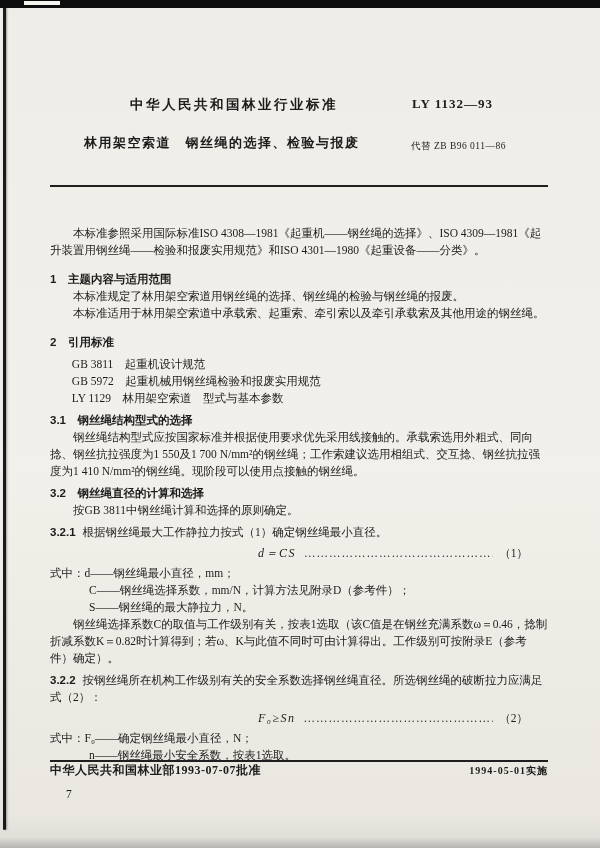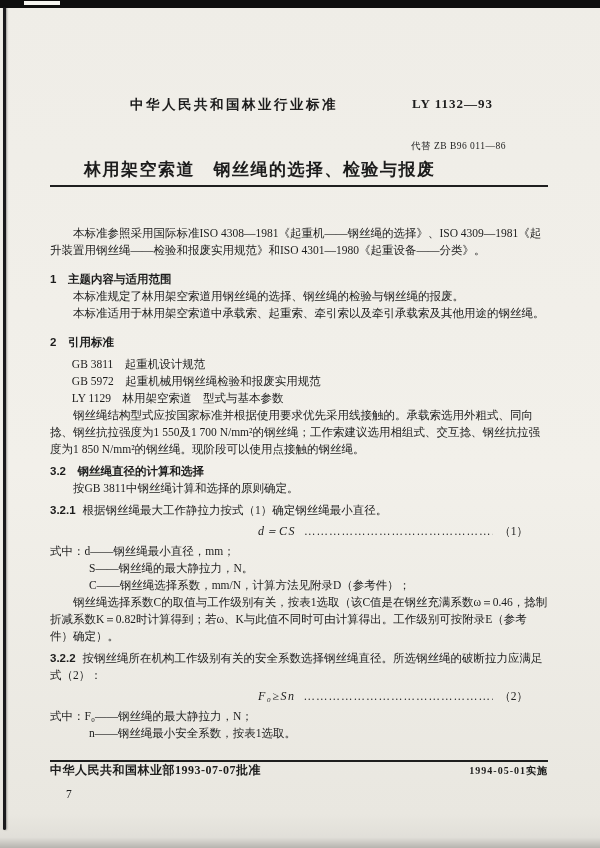--- a/index.html
+++ b/index.html
@@ -18,21 +18,21 @@
   .scan-top-notch{position:absolute;top:1px;left:24px;width:36px;height:4px;background:#f5f4ef;}
   .scan-left{position:absolute;top:7px;left:3px;width:3px;height:823px;background:#1a1a1d;border-radius:2px;box-shadow:1px 0 2px rgba(0,0,0,.35);}
   .scan-bottom{position:absolute;bottom:0;left:0;right:0;height:11px;background:linear-gradient(to bottom,#e2e0da,#b6b4af);}
 
   .content{position:absolute;left:50px;right:52px;top:0;}
 
   
   .doc-header{position:relative;height:185px;}
   .std-type{position:absolute;left:80px;top:96px;font-size:13.5px;font-weight:700;letter-spacing:2.5px;}
   .std-code{position:absolute;right:55px;top:96px;font-size:13px;font-weight:700;letter-spacing:1px;}
-  .doc-title{position:absolute;left:34px;top:134px;font-size:17px;font-weight:700;letter-spacing:1.5px;margin-top:24px;}
+  .doc-title{position:absolute;left:34px;top:134px;font-size:13px;font-weight:700;letter-spacing:1.5px;}
   .supersedes{position:absolute;right:42px;top:140px;font-size:9.5px;letter-spacing:.5px;}
 
   .rule{border:none;border-top:2.5px solid #1f1f1f;margin:0;}
 
   
   .doc-main{margin-top:38px;font-size:11.5px;line-height:17px;}
   .para{margin:0;text-indent:2em;}
   .heading{margin:12px 0 0 0;font-weight:700;font-family:"Liberation Sans","DejaVu Sans",sans-serif;font-size:11.5px;}
   .subheading{margin:5px 0 0 0;font-weight:700;font-family:"Liberation Sans","DejaVu Sans",sans-serif;font-size:11.5px;}
   .ref-line{margin:0;padding-left:1.9em;}
@@ -80,48 +80,49 @@
 
       <p class="heading">1　主题内容与适用范围</p>
       <p class="para">本标准规定了林用架空索道用钢丝绳的选择、钢丝绳的检验与钢丝绳的报废。</p>
       <p class="para">本标准适用于林用架空索道中承载索、起重索、牵引索以及牵引承载索及其他用途的钢丝绳。</p>
 
       <p class="heading">2　引用标准</p>
       <p class="ref-line ref-first">GB 3811　起重机设计规范</p>
       <p class="ref-line">GB 5972　起重机械用钢丝绳检验和报废实用规范</p>
       <p class="ref-line">LY 1129　林用架空索道　型式与基本参数</p>
 
-      <p class="para">钢丝绳结构型式应按国家标准并根据使用要求优先采用线接触的。承载索选用外粗式、同向捻、钢丝抗拉强度为1 550及1 700 N/mm²的钢丝绳；工作索建议选用相组式、交互捻、钢丝抗拉强度为1 850 N/mm²的钢丝绳。现阶段可以使用点接触的钢丝绳。</p>
+      <p class="subheading">3.1　钢丝绳结构型式的选择</p>
+      <p class="para">钢丝绳结构型式应按国家标准并根据使用要求优先采用线接触的。承载索选用外粗式、同向捻、钢丝抗拉强度为1 550及1 700 N/mm²的钢丝绳；工作索建议选用相组式、交互捻、钢丝抗拉强度为1 410 N/mm²的钢丝绳。现阶段可以使用点接触的钢丝绳。</p>
 
       <p class="subheading">3.2　钢丝绳直径的计算和选择</p>
       <p class="para">按GB 3811中钢丝绳计算和选择的原则确定。</p>
 
       <p class="clause"><b class="clause-num">3.2.1</b><span>根据钢丝绳最大工作静拉力按式（1）确定钢丝绳最小直径。</span></p>
 
       <div class="equation">
         <span class="eq-formula">d＝CS</span>
         <span class="eq-dots">………………………………………………………………………………………………</span>
         <span class="eq-num">（1）</span>
       </div>
 
       <p class="where-row"><span>式中：</span><span>d——钢丝绳最小直径，mm；</span></p>
+      <p class="def-line">C——钢丝绳选择系数，mm/N，计算方法见附录D（参考件）；</p>
       <p class="def-line">S——钢丝绳的最大静拉力，N。</p>
-      <p class="def-line">C——钢丝绳选择系数，mm/N，计算方法见附录D（参考件）；</p>
 
       <p class="para">钢丝绳选择系数C的取值与工作级别有关，按表1选取（该C值是在钢丝充满系数ω＝0.46，捻制折减系数K＝0.82时计算得到；若ω、K与此值不同时可由计算得出。工作级别可按附录E（参考件）确定）。</p>
 
       <p class="clause"><b class="clause-num">3.2.2</b><span>按钢丝绳所在机构工作级别有关的安全系数选择钢丝绳直径。所选钢丝绳的破断拉力应满足式（2）：</span></p>
 
       <div class="equation">
         <span class="eq-formula">F₀≥Sn</span>
         <span class="eq-dots">………………………………………………………………………………………………</span>
         <span class="eq-num">（2）</span>
       </div>
 
-      <p class="where-row"><span>式中：</span><span>F₀——钢丝绳的最大静拉力，N；</span></p>
+      <p class="where-row"><span>式中：</span><span>F₀——确定钢丝绳最小直径，N；</span></p>
       <p class="def-line">n——钢丝绳最小安全系数，按表1选取。</p>
 
     </div>
   </div>
 
   <hr class="footer-rule">
   <div class="doc-footer">
     <span class="approval">中华人民共和国林业部1993-07-07批准</span>
     <span class="implementation">1994-05-01实施</span>
   </div>

